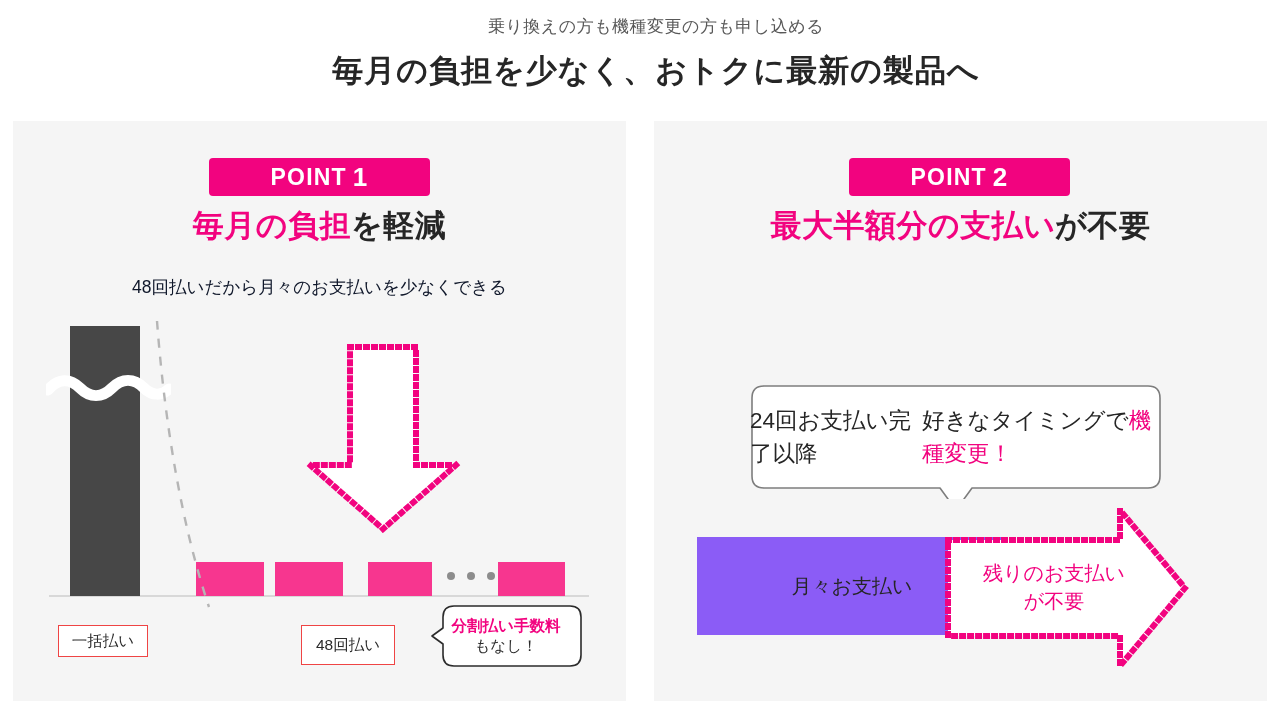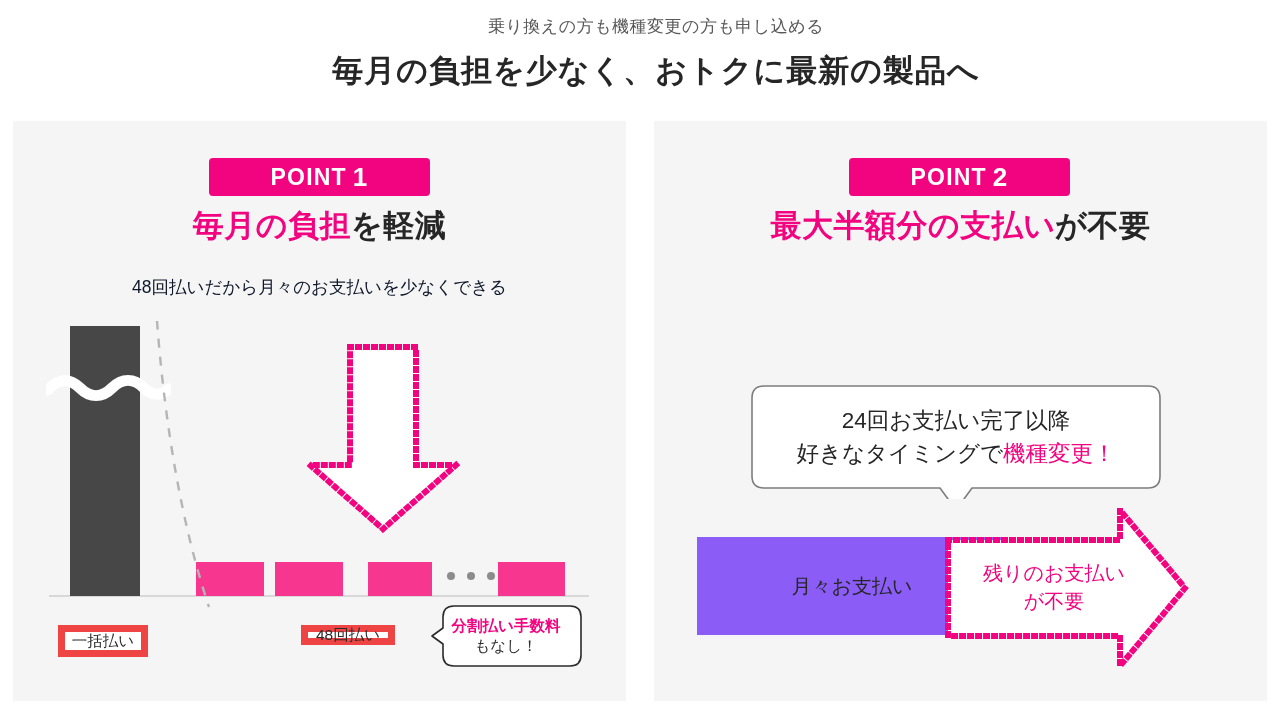--- a/index.html
+++ b/index.html
@@ -77,43 +77,43 @@
   .dots{
     position:absolute;left:434px;top:450px;width:48px;height:10px;
     display:flex;justify-content:space-between;align-items:center;
   }
   .dots i{display:block;width:8px;height:8px;border-radius:50%;background:#8c8c8c;}
   .guide{position:absolute;left:120px;top:200px;width:90px;height:290px;}
   .downarrow{position:absolute;left:290px;top:222px;width:160px;height:190px;}
 
   
   .tag{
-    position:absolute;background:#ffffff;border:7px solid #ef4444;
+    position:absolute;background:#ffffff;border:1px solid #ef4444;
     font-size:15.5px;color:#2b2b2b;
     display:flex;align-items:center;justify-content:center;
     box-sizing:border-box;
   }
   .tag-lump{left:45px;top:504px;width:90px;height:32px;}
-  .tag-48{left:288px;top:504px;width:94px;height:20px;}
+  .tag-48{left:288px;top:504px;width:94px;height:40px;}
 
   .bubble-fee{
     position:absolute;left:417px;top:484px;width:152px;height:62px;
   }
   .bubble-fee .bub-txt{
     position:absolute;left:0;top:0;width:152px;height:62px;
     display:flex;flex-direction:column;align-items:center;justify-content:center;
     font-size:15.5px;line-height:1.3;font-weight:700;
   }
   .bubble-fee .bub-txt .l2{color:#2b2b2b;font-weight:400;}
 
   
   .bubble-timing{position:absolute;left:96px;top:263px;width:412px;height:115px;}
   .bubble-timing .bt-txt{
     position:absolute;left:0;top:4px;width:412px;height:100px;
-    display:flex;flex-direction:column;align-items:center;justify-content:center;
+    display:flex;flex-direction:row;align-items:center;justify-content:center;
     font-size:22.5px;line-height:1.45;color:#262626;
   }
   .monthly-block{
     position:absolute;left:43px;top:416px;width:310px;height:98px;
     background:#8b5cf6;
     display:flex;align-items:center;justify-content:center;
     font-size:20px;color:#262626;
   }
   .rightarrow{position:absolute;left:290px;top:385px;width:245px;height:165px;}
   .rightarrow-label{

